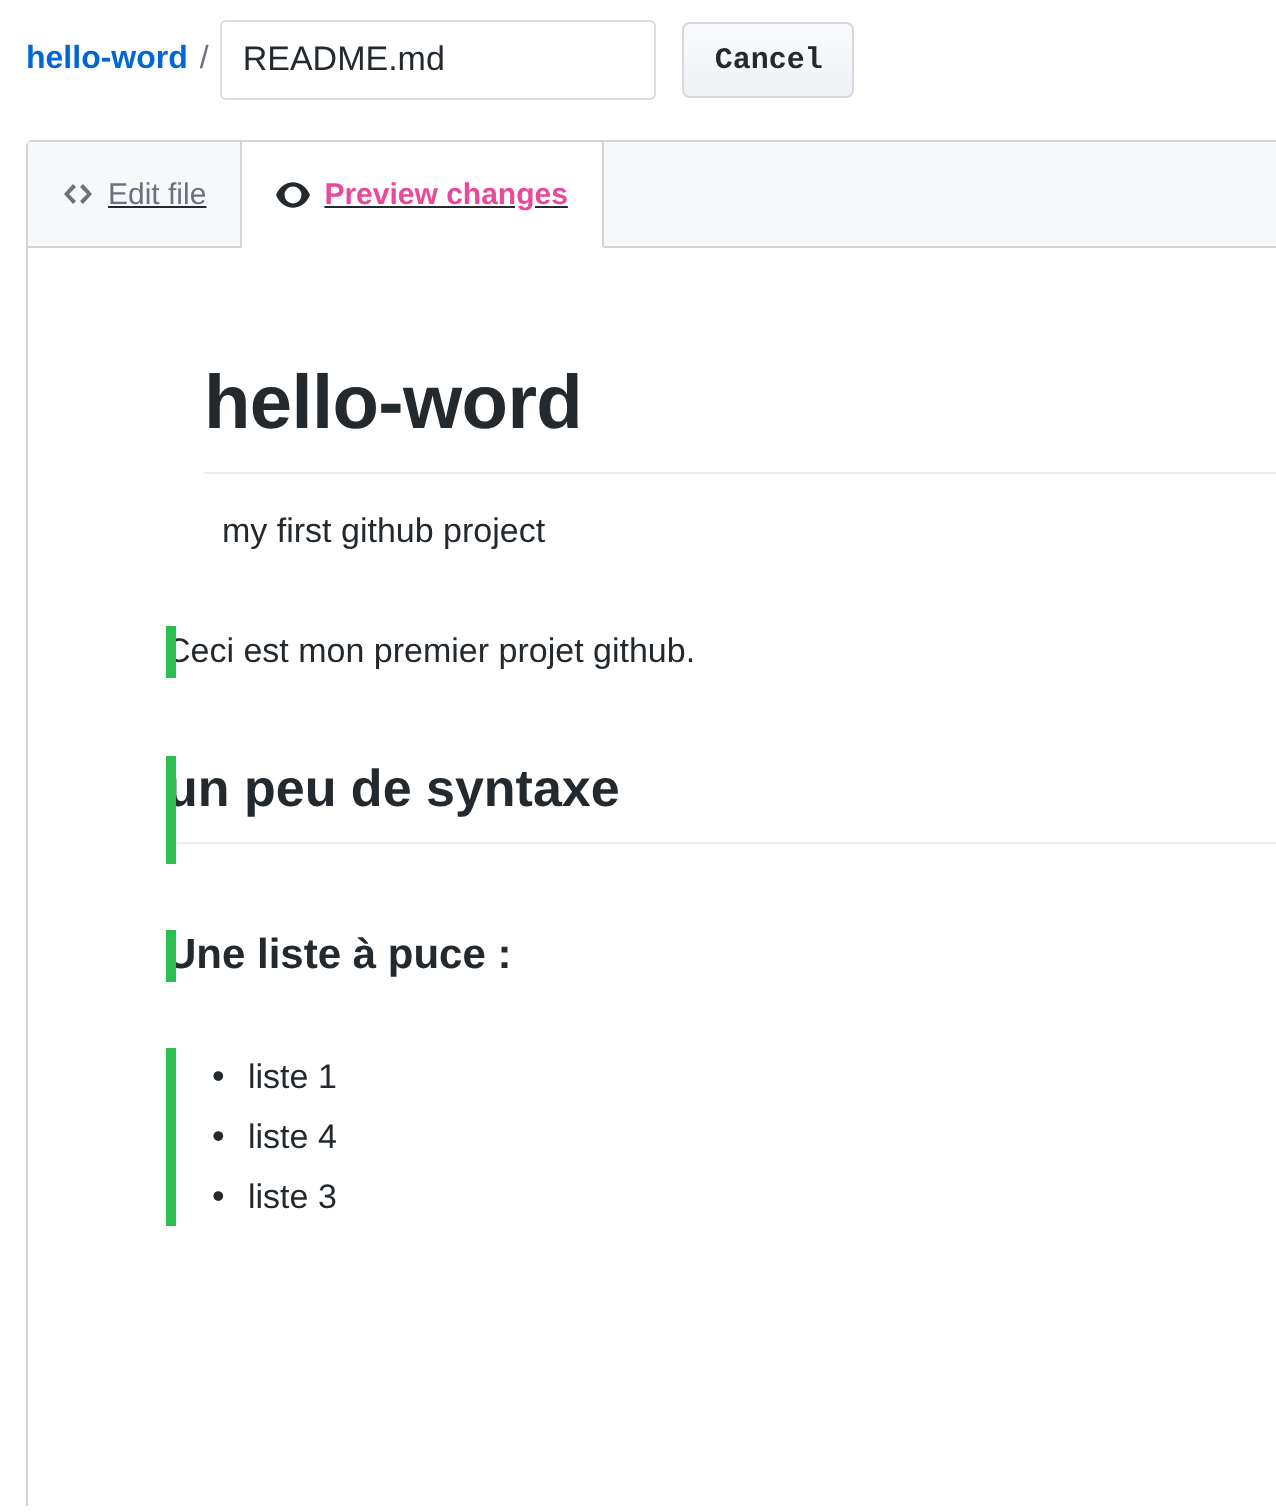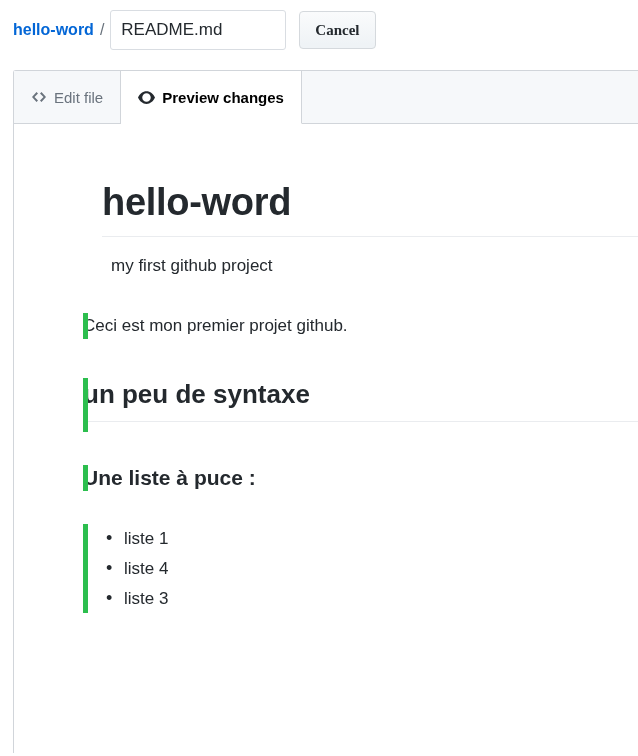--- a/index.html
+++ b/index.html
@@ -36,78 +36,79 @@
     text-decoration: none;
     cursor: pointer;
   }
   .breadcrumb-sep {
     color: #6a737d;
     font-weight: normal;
     margin: 0 6px 0 6px;
     font-size: 16px;
   }
   .filename-input {
-    width: 176px;
+    width: 218px;
     height: 40px;
     box-sizing: border-box;
     padding: 0 10px;
     font-size: 17px;
     font-family: "Liberation Sans", "DejaVu Sans", sans-serif;
     color: #24292e;
     background: #ffffff;
     border: 1px solid #d9dde2;
     border-radius: 3px;
     outline: none;
   }
   .cancel-button {
     margin-left: 13px;
     height: 38px;
     padding: 8px 15px;
     font-size: 15px;
     font-weight: bold;
-    font-family: Liberation Serif, serif;
+    font-family: Liberation Mono, monospace;
     color: #24292e;
     background: linear-gradient(180deg, #fafbfc 0%, #eff3f6 90%);
     border: 1px solid #d5d9dd;
     border-radius: 4px;
     cursor: pointer;
   }
 
   
   .tabnav {
     position: relative;
     margin: 20px 0 0 13px;
     height: 54px;
     background: #f6f8fa;
     border: 1px solid #d1d5da;
     border-right: none;
     border-bottom: 1px solid #d1d5da;
     box-sizing: border-box;
     display: flex;
     align-items: stretch;
     border-top-left-radius: 3px;
+    text-decoration: underline;
   }
   .tab {
     display: flex;
     align-items: center;
     gap: 7px;
     padding: 0 17px;
     font-size: 15px;
     cursor: pointer;
     box-sizing: border-box;
     border-right: 1px solid #d1d5da;
     position: relative;
     white-space: nowrap;
   }
   .tab-inactive {
     color: #6a737d;
     background: #f6f8fa;
   }
   .tab-active {
-    color: #000000;
+    color: #ec4899;
     font-weight: bold;
     background: #ffffff;
     margin-bottom: -1px;
     border-bottom: 1px solid #ffffff;
   }
   .tab-icon {
     display: inline-flex;
     align-items: center;
     line-height: 0;
   }

